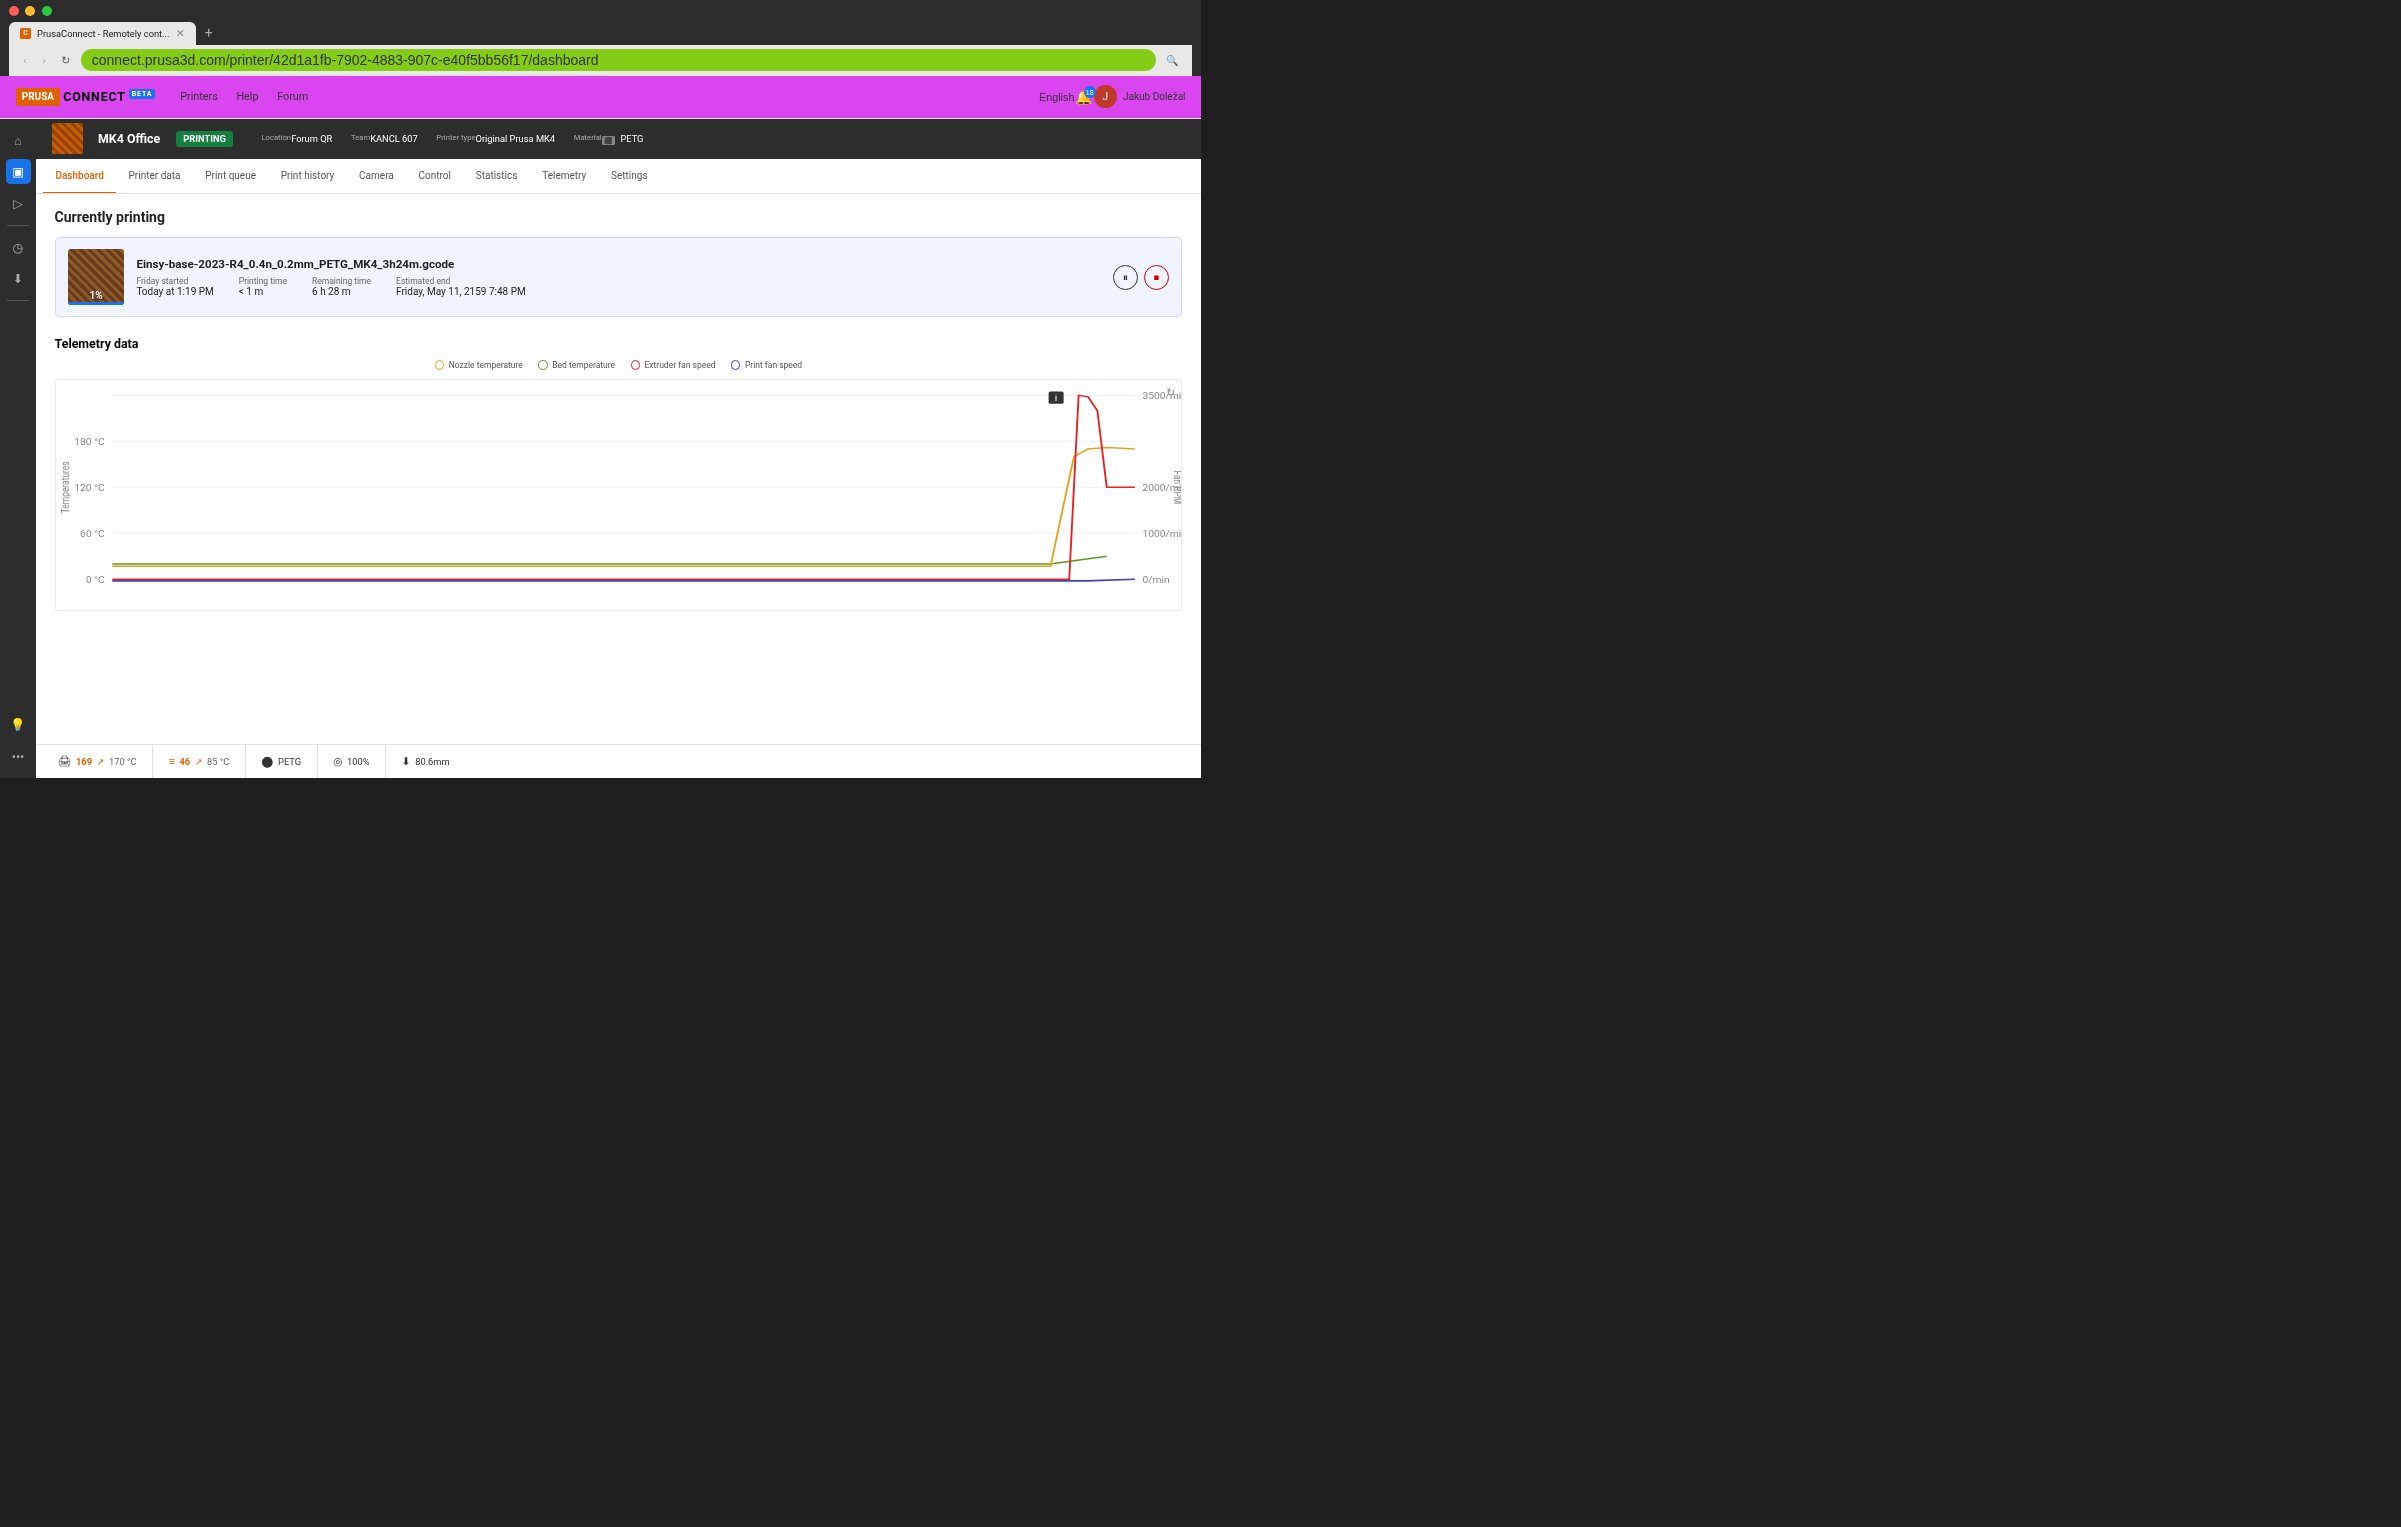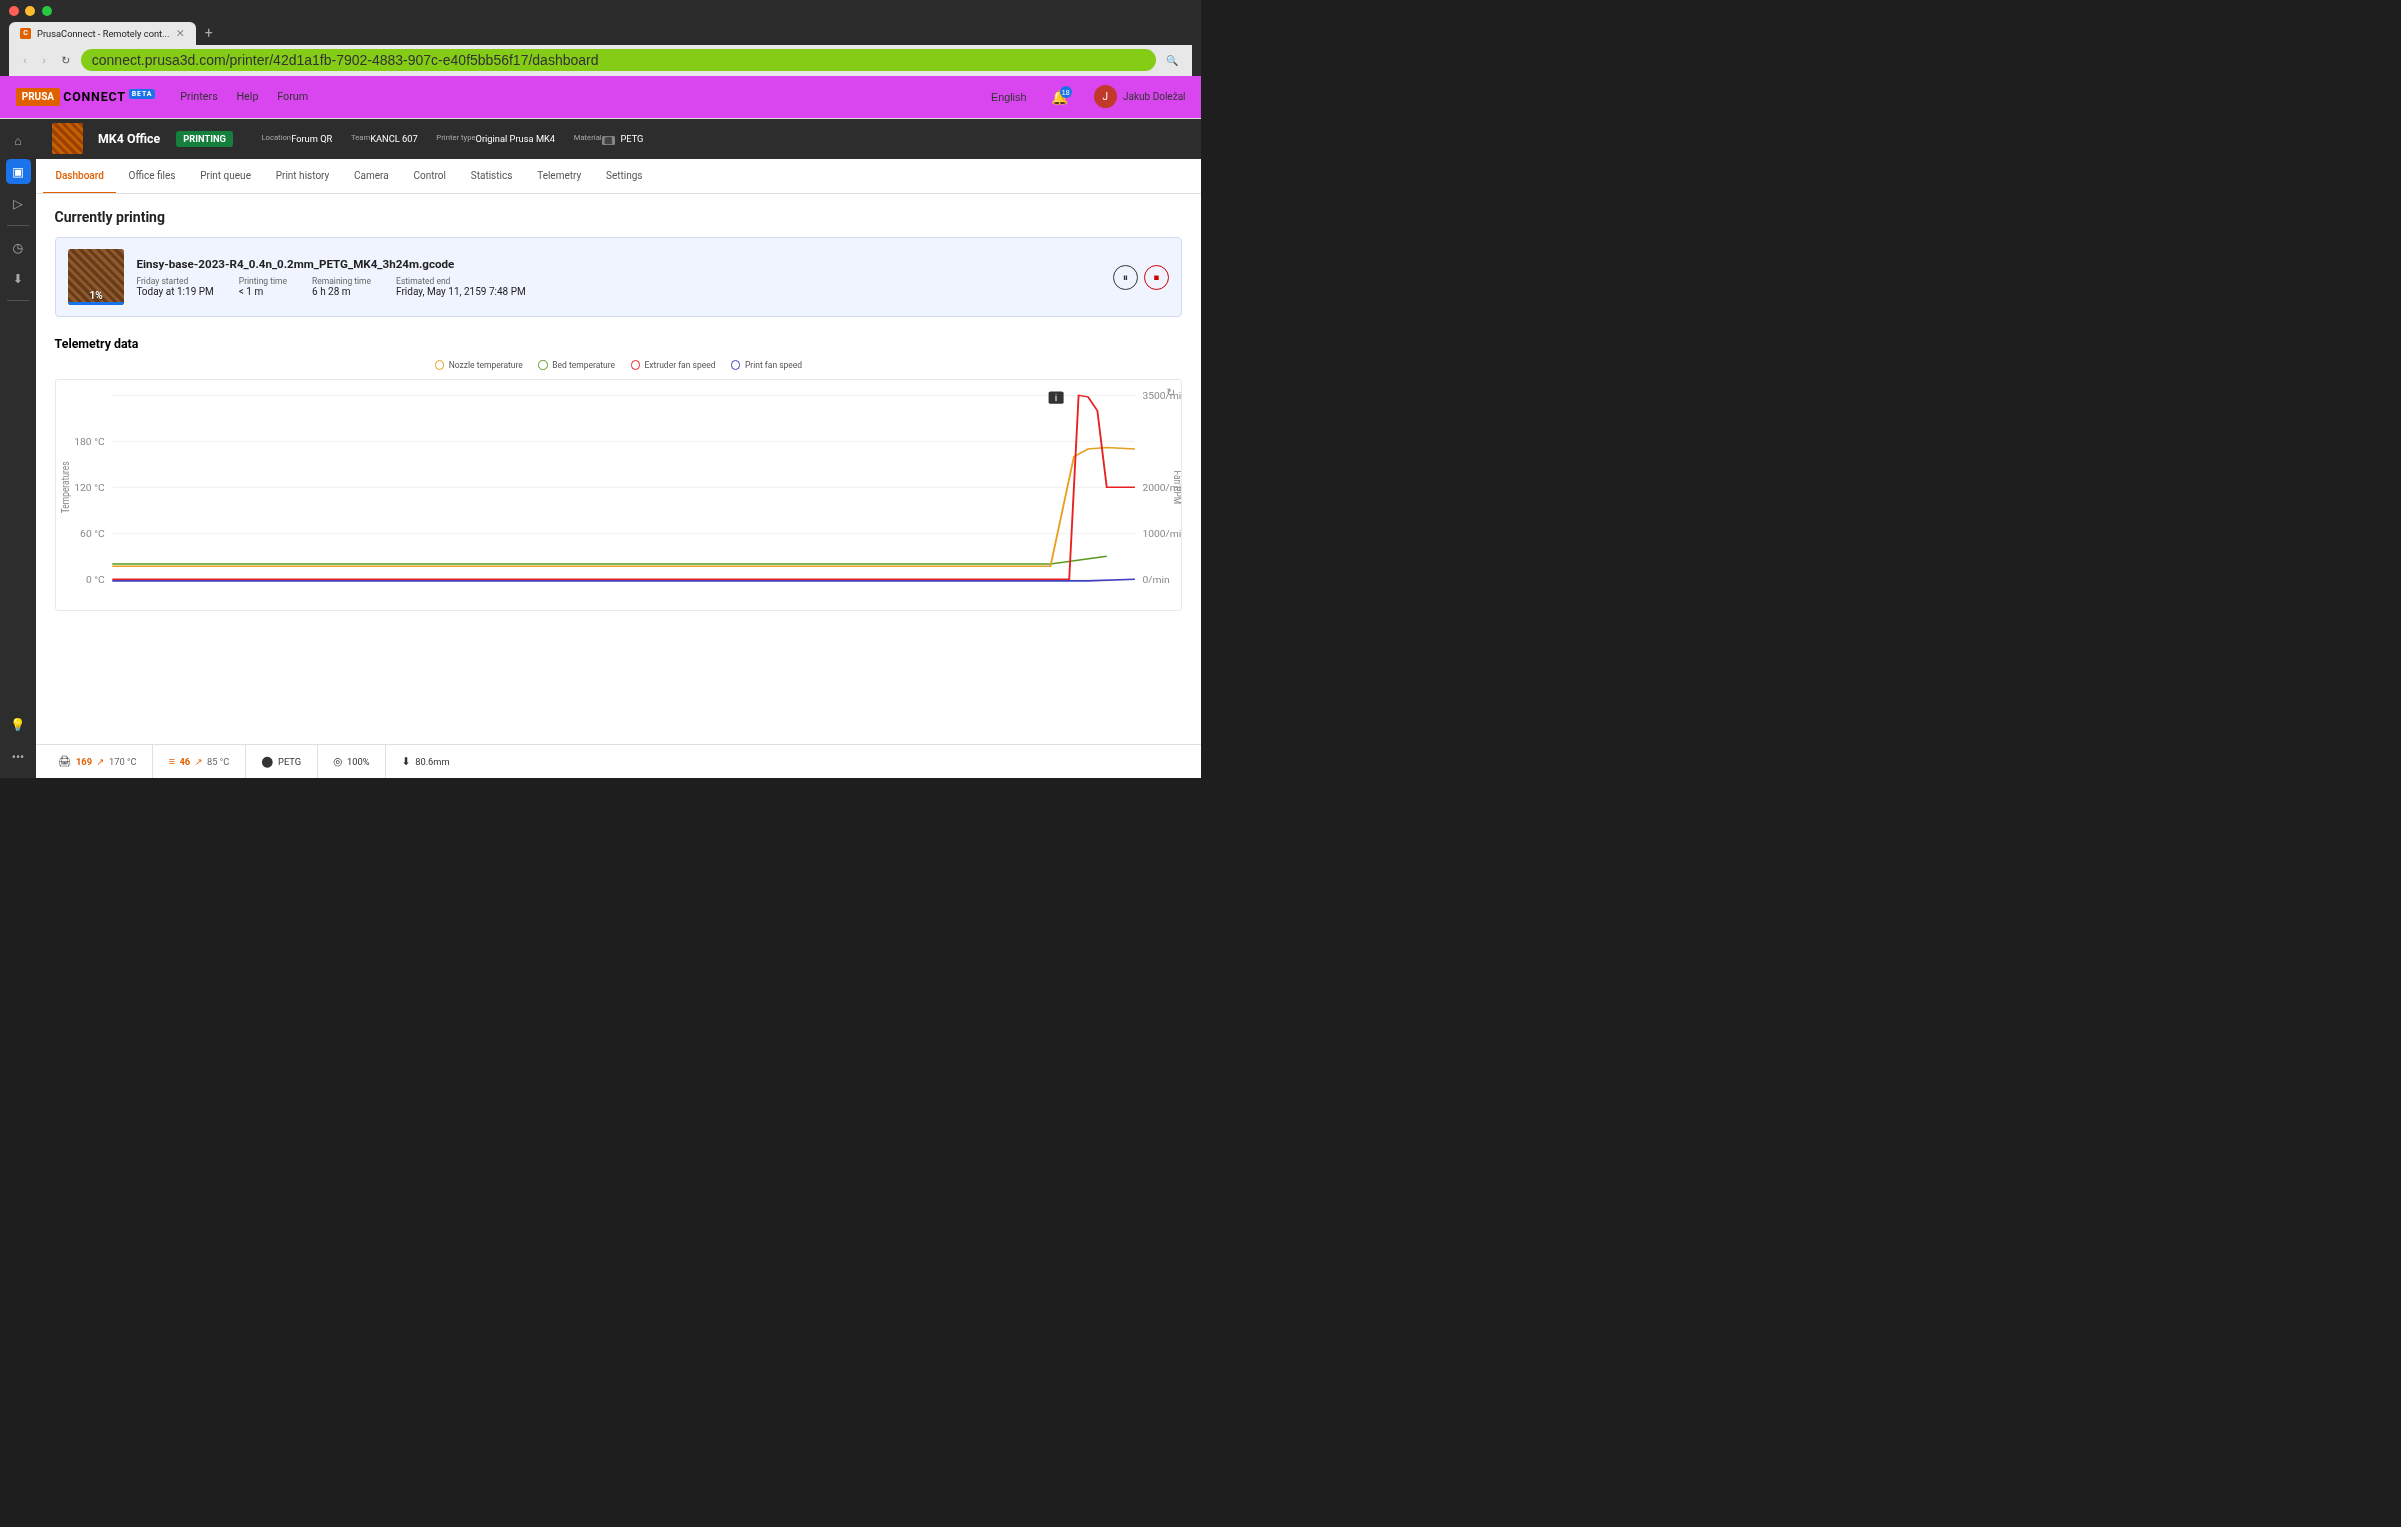--- a/index.html
+++ b/index.html
@@ -169,21 +169,21 @@
     }
     .nav-link {
       color: #333;
       text-decoration: none;
       font-size: 10.8px;
       cursor: pointer;
     }
     .nav-right {
       display: flex;
       align-items: center;
-      gap: 25px;
+      gap: 1px;
     }
     .lang-btn {
       font-size: 10.8px;
       color: #333;
       cursor: pointer;
       background: none;
       border: none;
     }
     .notif-btn {
       position: relative;
@@ -631,21 +631,21 @@
             <span class="printer-meta-value">
               <span style="background:#888;color:white;font-size:7px;padding:0.8px 2.3px;border-radius:1.5px;margin-right:3.1px;">⬛</span>
               <span>PETG</span>
             </span>
           </div>
         </div>
       </div>
 
       <div class="page-tabs">
         <div class="page-tab active">Dashboard</div>
-        <div class="page-tab">Office files</div>
+        <div class="page-tab">Printer data</div>
         <div class="page-tab">Print queue</div>
         <div class="page-tab">Print history</div>
         <div class="page-tab">Camera</div>
         <div class="page-tab">Control</div>
         <div class="page-tab">Statistics</div>
         <div class="page-tab">Telemetry</div>
         <div class="page-tab">Settings</div>
       </div>
 
       <div class="main-content">

